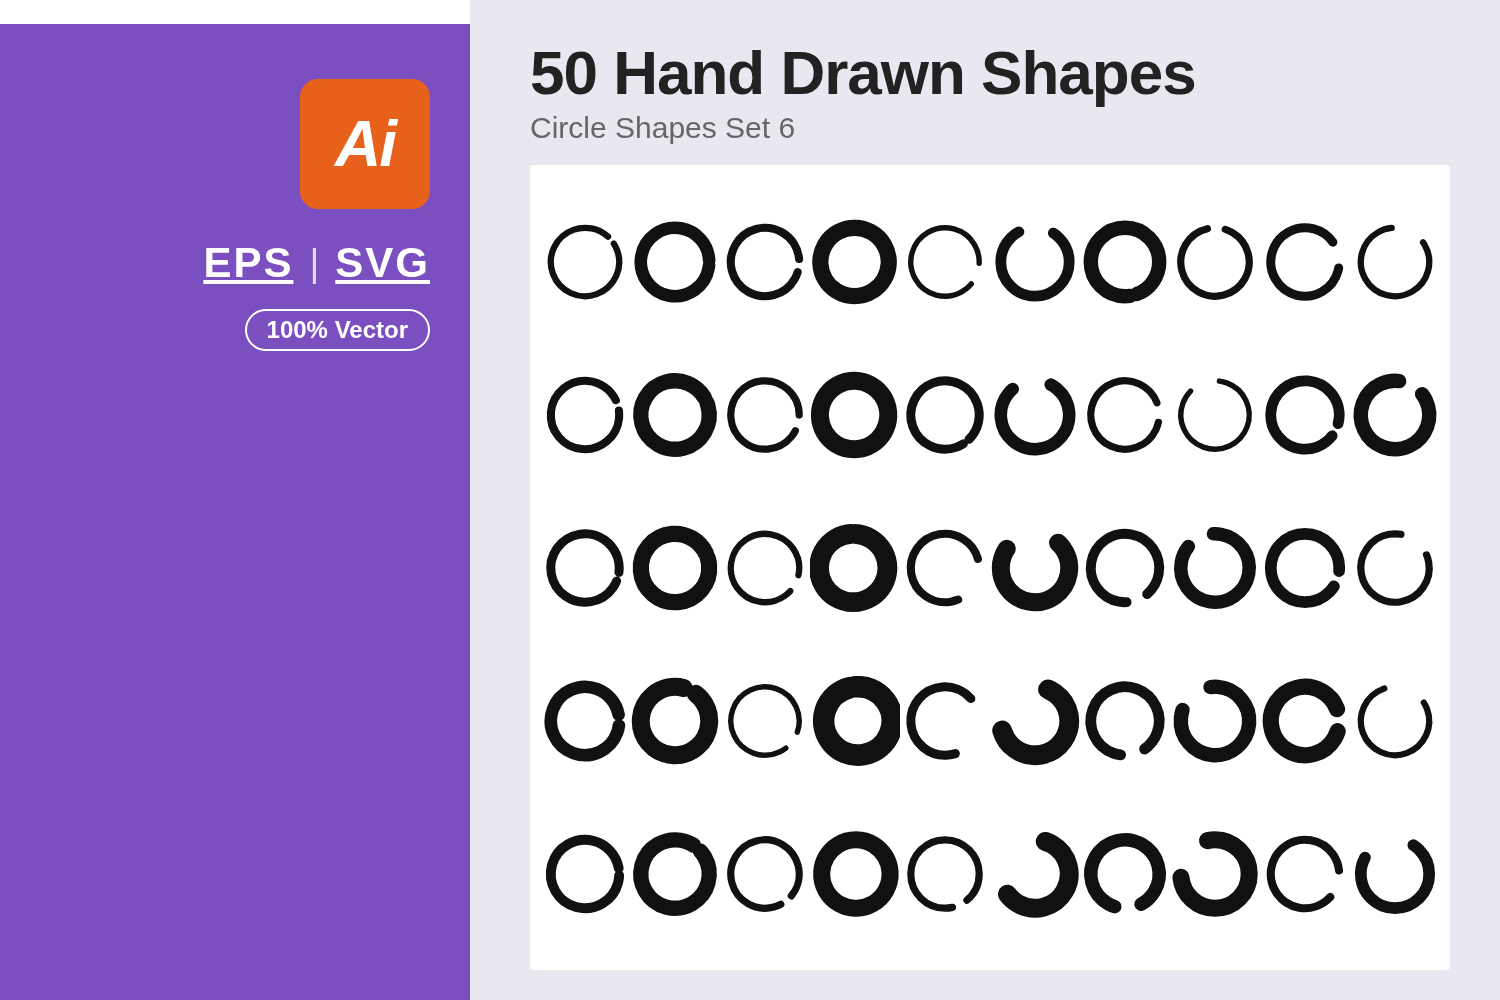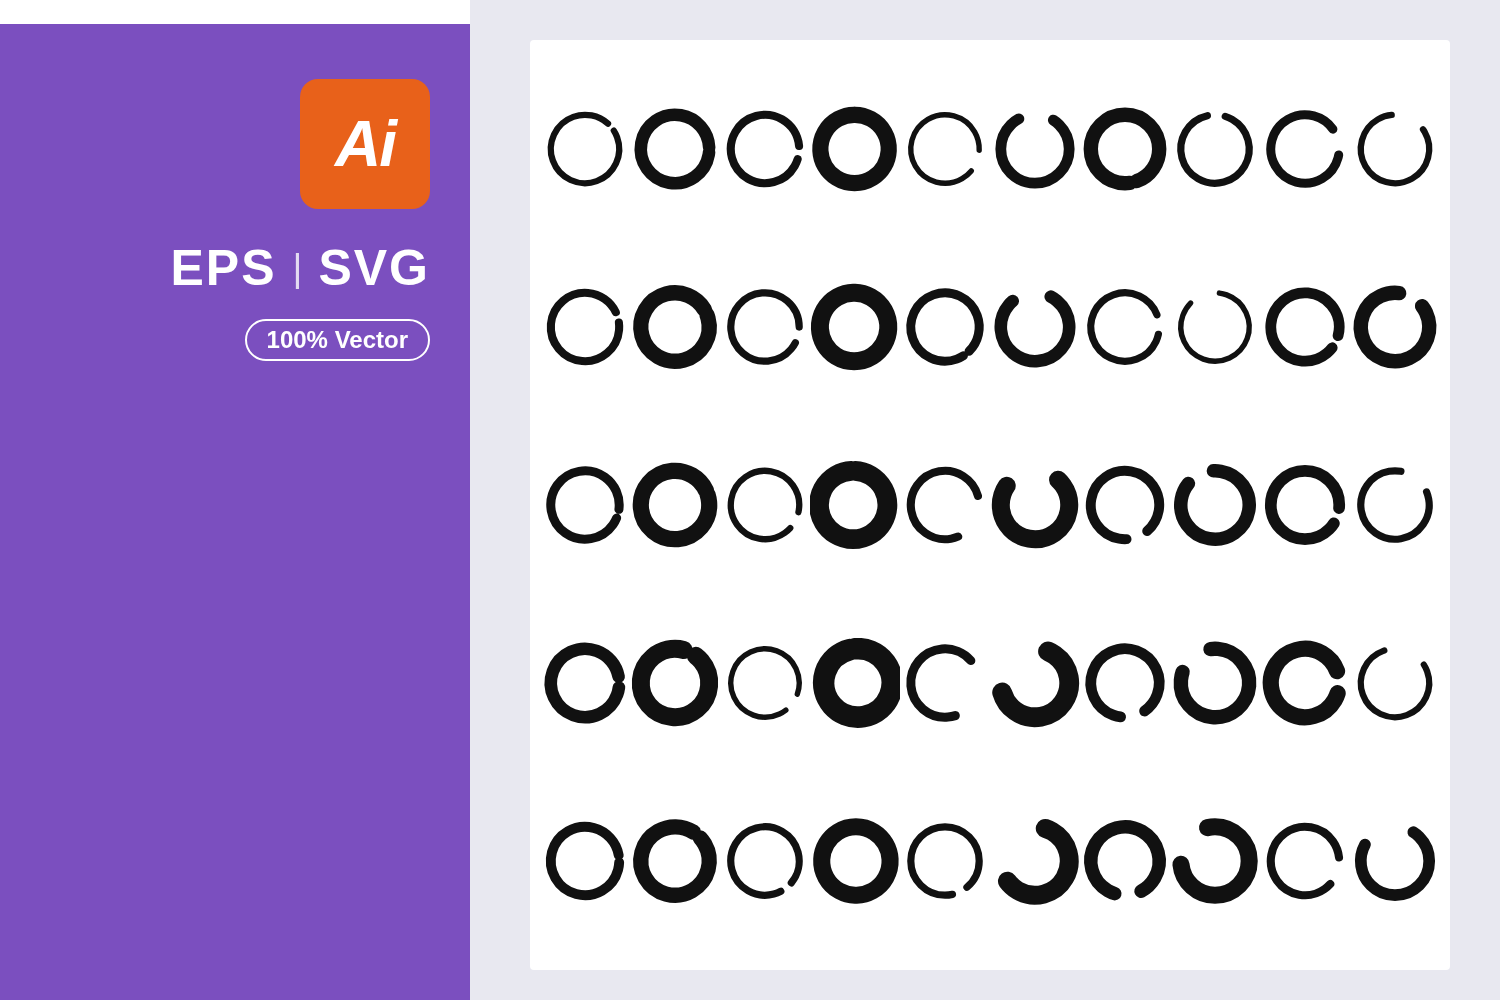--- a/index.html
+++ b/index.html
@@ -46,23 +46,24 @@
 
     .format-row {
       display: flex;
       align-items: center;
       gap: 16px;
       margin-bottom: 18px;
     }
 
     .format-text {
       color: white;
-      font-size: 50px;
+      font-size: 42px;
       font-weight: 800;
       letter-spacing: 2px;
+      text-decoration: underline;
     }
 
     .separator {
       color: white;
       font-size: 38px;
       font-weight: 300;
       opacity: 0.8;
     }
 
     .vector-badge {
@@ -136,20 +137,24 @@
   </div>
   <div class="format-row">
     <span class="format-text">EPS</span>
     <span class="separator">|</span>
     <span class="format-text">SVG</span>
   </div>
   <div class="vector-badge">100% Vector</div>
 </div>
 
 <div class="right-panel">
+  <div class="title-section">
+    <div class="main-title">50 Hand Drawn Shapes</div>
+    <div class="subtitle">Circle Shapes Set 6</div>
+  </div>
 
   <div class="shapes-canvas">
 
     <div class="circle-shape">
       <svg viewBox="0 0 100 100">
           <circle cx="50" cy="50" r="38" fill="none" stroke="#111" stroke-width="7" stroke-dasharray="220,10" stroke-linecap="round" transform="rotate(-20 50 50)"></circle>
         </svg>
     </div>
 
     <div class="circle-shape">

